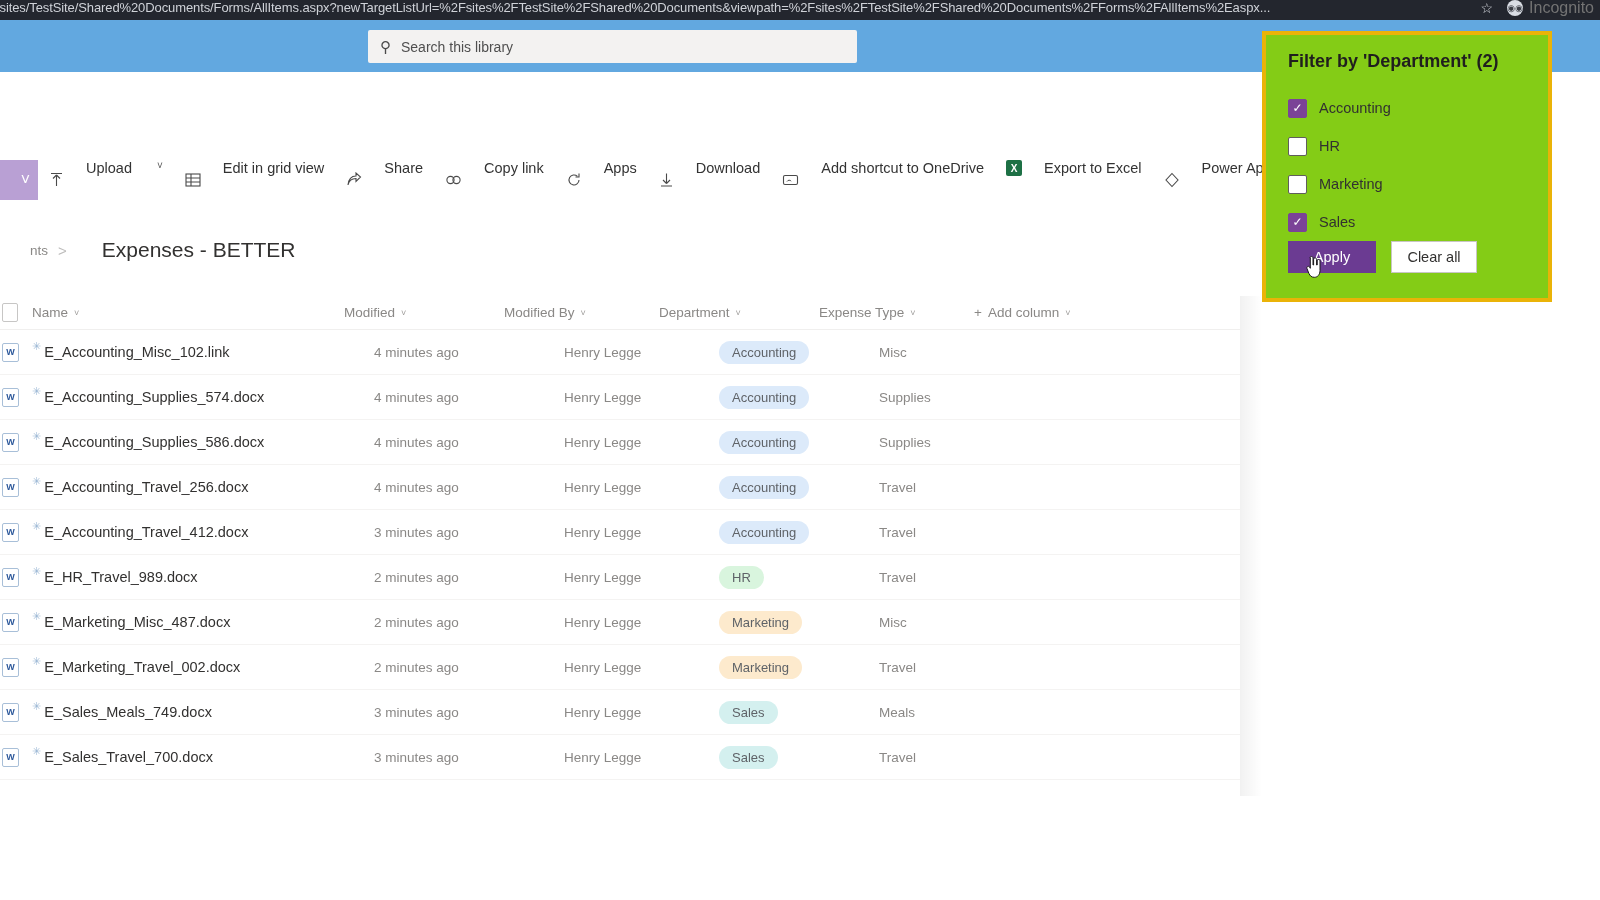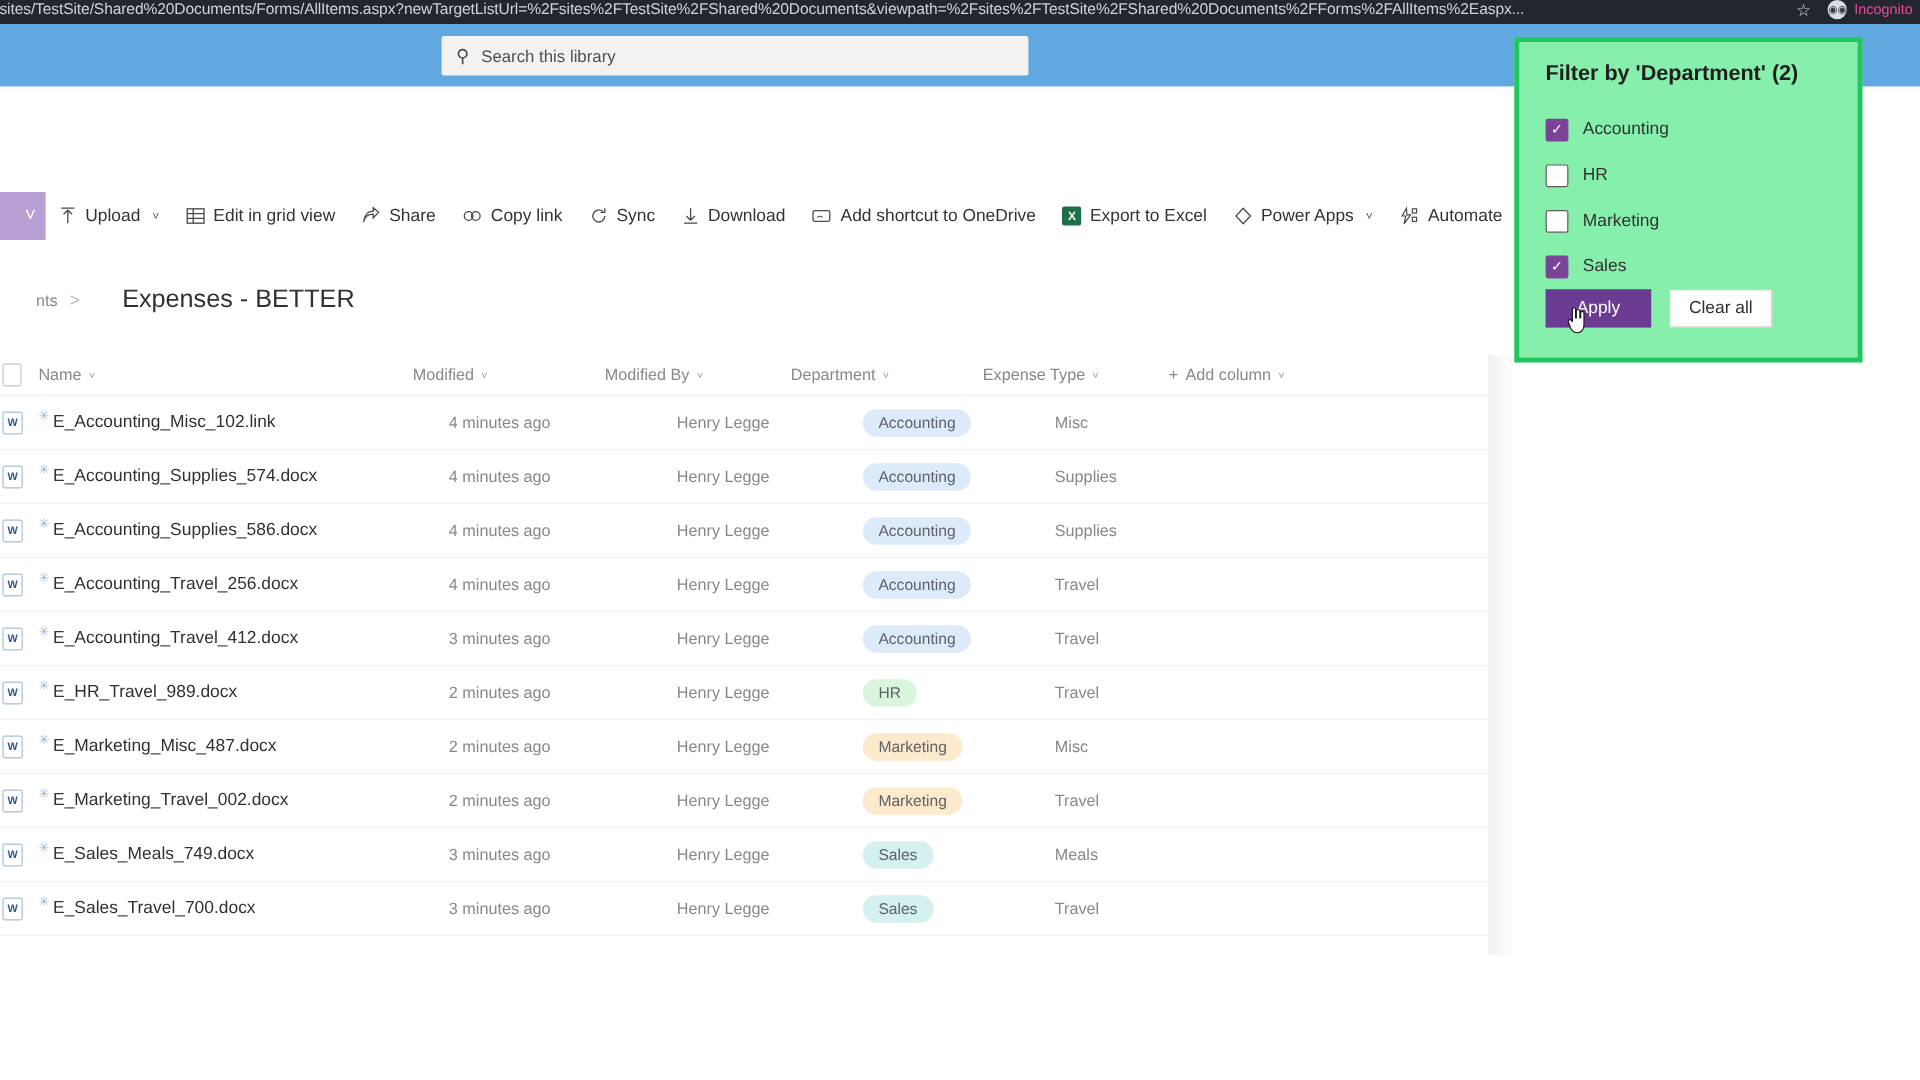--- a/index.html
+++ b/index.html
@@ -26,21 +26,21 @@
     display:flex; align-items:center; gap:14px; padding-right:6px;
     transform:translateY(-2px);
   }
   .star-icon { color:#d6d9e0; font-size:14px; }
   .incognito-badge { display:flex; align-items:center; gap:6px; }
   .incog-circle {
     width:16px; height:16px; border-radius:50%;
     background:#d9dde4; display:flex; align-items:center;
     justify-content:center; font-size:9px; color:#3a3d45;
   }
-  .incog-label { font-size:12px; color:#ec4899; white-space:nowrap;text-align:right; }
+  .incog-label { font-size:16px; color:#737373; white-space:nowrap;text-align:right; }
 
   
   .suite-band {
     position:absolute; left:0; top:20px; width:1600px; height:52px;
     background:#62a8e0;
   }
   .search-box {
     position:absolute; left:368px; top:30px; width:489px; height:33px;
     background:#f3f2f1; border-radius:2px;
     display:flex; align-items:center; padding:0 12px; gap:10px;
@@ -52,21 +52,21 @@
   .cmdbar {
     position:absolute; left:0; top:160px; width:1262px; height:40px;
     display:flex; align-items:center; gap:0;
   }
   .new-btn {
     width:38px; height:40px; background:#b9a0d4;
     display:flex; align-items:center; justify-content:flex-end;
     padding-right:8px; color:#fff; flex:none;
   }
   .cmd {
-    display:flex; align-items:center; gap:7px;
+    display:flex; gap:22px;
     padding:0 11px; height:40px; white-space:nowrap;
     font-size:14.5px; color:#333333;
   }
   .cmd .ci { display:flex; align-items:center; color:#4a4a4a; }
   .cmd .chev { font-size:10px; color:#555; margin-left:3px; }
   .excel-ic {
     width:16px; height:16px; background:#1d7045; border-radius:2px;
     color:#fff; font-size:10px; font-weight:bold;
     display:flex; align-items:center; justify-content:center;
   }
@@ -123,21 +123,21 @@
   }
 
   .list-shadow {
     position:absolute; left:1240px; top:296px; width:22px; height:500px;
     background:linear-gradient(to right, rgba(0,0,0,.055), rgba(0,0,0,0));
   }
 
   
   .filter-panel {
     position:absolute; left:1262px; top:31px; width:290px; height:271px;
-    background:#86efac; border:4px solid #22c55e;
+    background:#84cc16; border:4px solid #eab308;
   }
   .fp-inner { padding:16px 20px 0 22px; }
   .fp-title {
     font-size:18px; color:#201f1e; font-weight:600;
     margin-bottom:17px; white-space:nowrap;
   }
   .fp-opt {
     display:flex; align-items:center; gap:12px;
     height:38px;
   }
@@ -228,21 +228,21 @@
       </span>
       <span>Copy link</span>
     </div>
     <div class="cmd">
       <span class="ci">
         <svg width="16" height="16" viewBox="0 0 16 16">
             <path d="M13 8a5 5 0 1 1-1.6-3.7" stroke="#4a4a4a" stroke-width="1.1" fill="none"></path>
             <path d="M13 1.5V5h-3.5" stroke="#4a4a4a" stroke-width="1.1" fill="none"></path>
           </svg>
       </span>
-      <span>Sync</span>
+      <span>Apps</span>
     </div>
     <div class="cmd">
       <span class="ci">
         <svg width="15" height="16" viewBox="0 0 15 16">
             <path d="M7.5 1.5v10M7.5 11.5L4 8M7.5 11.5L11 8M2 14h11" stroke="#4a4a4a" stroke-width="1.1" fill="none"></path>
           </svg>
       </span>
       <span>Download</span>
     </div>
     <div class="cmd">

